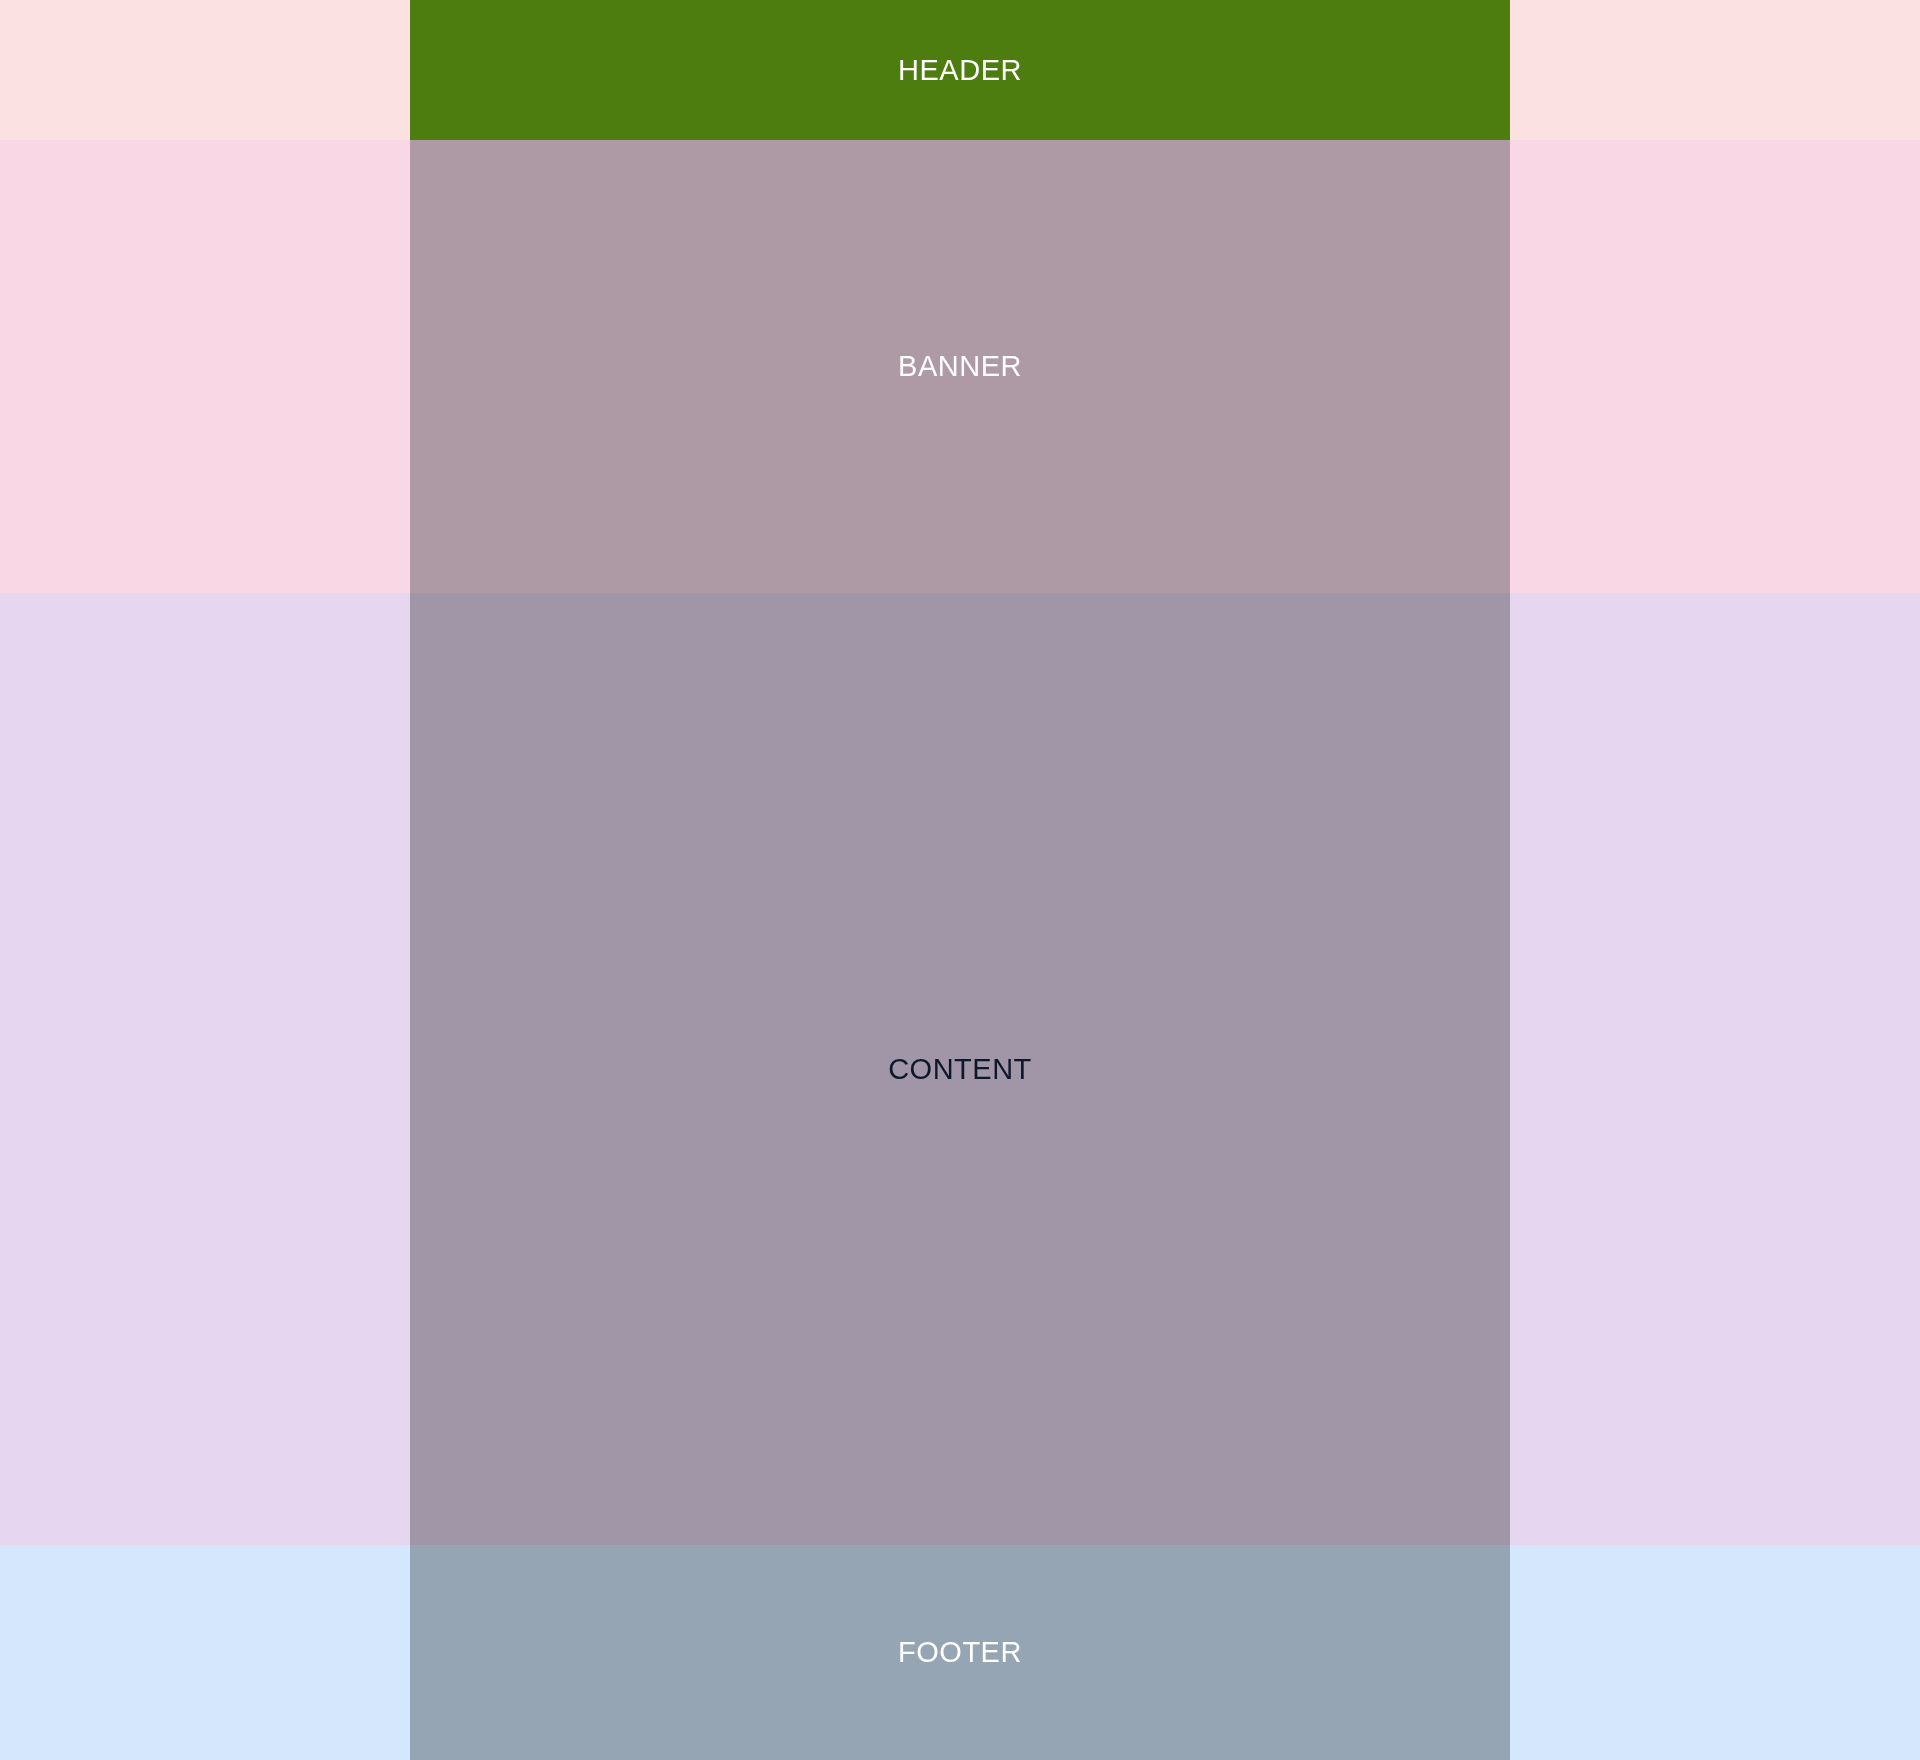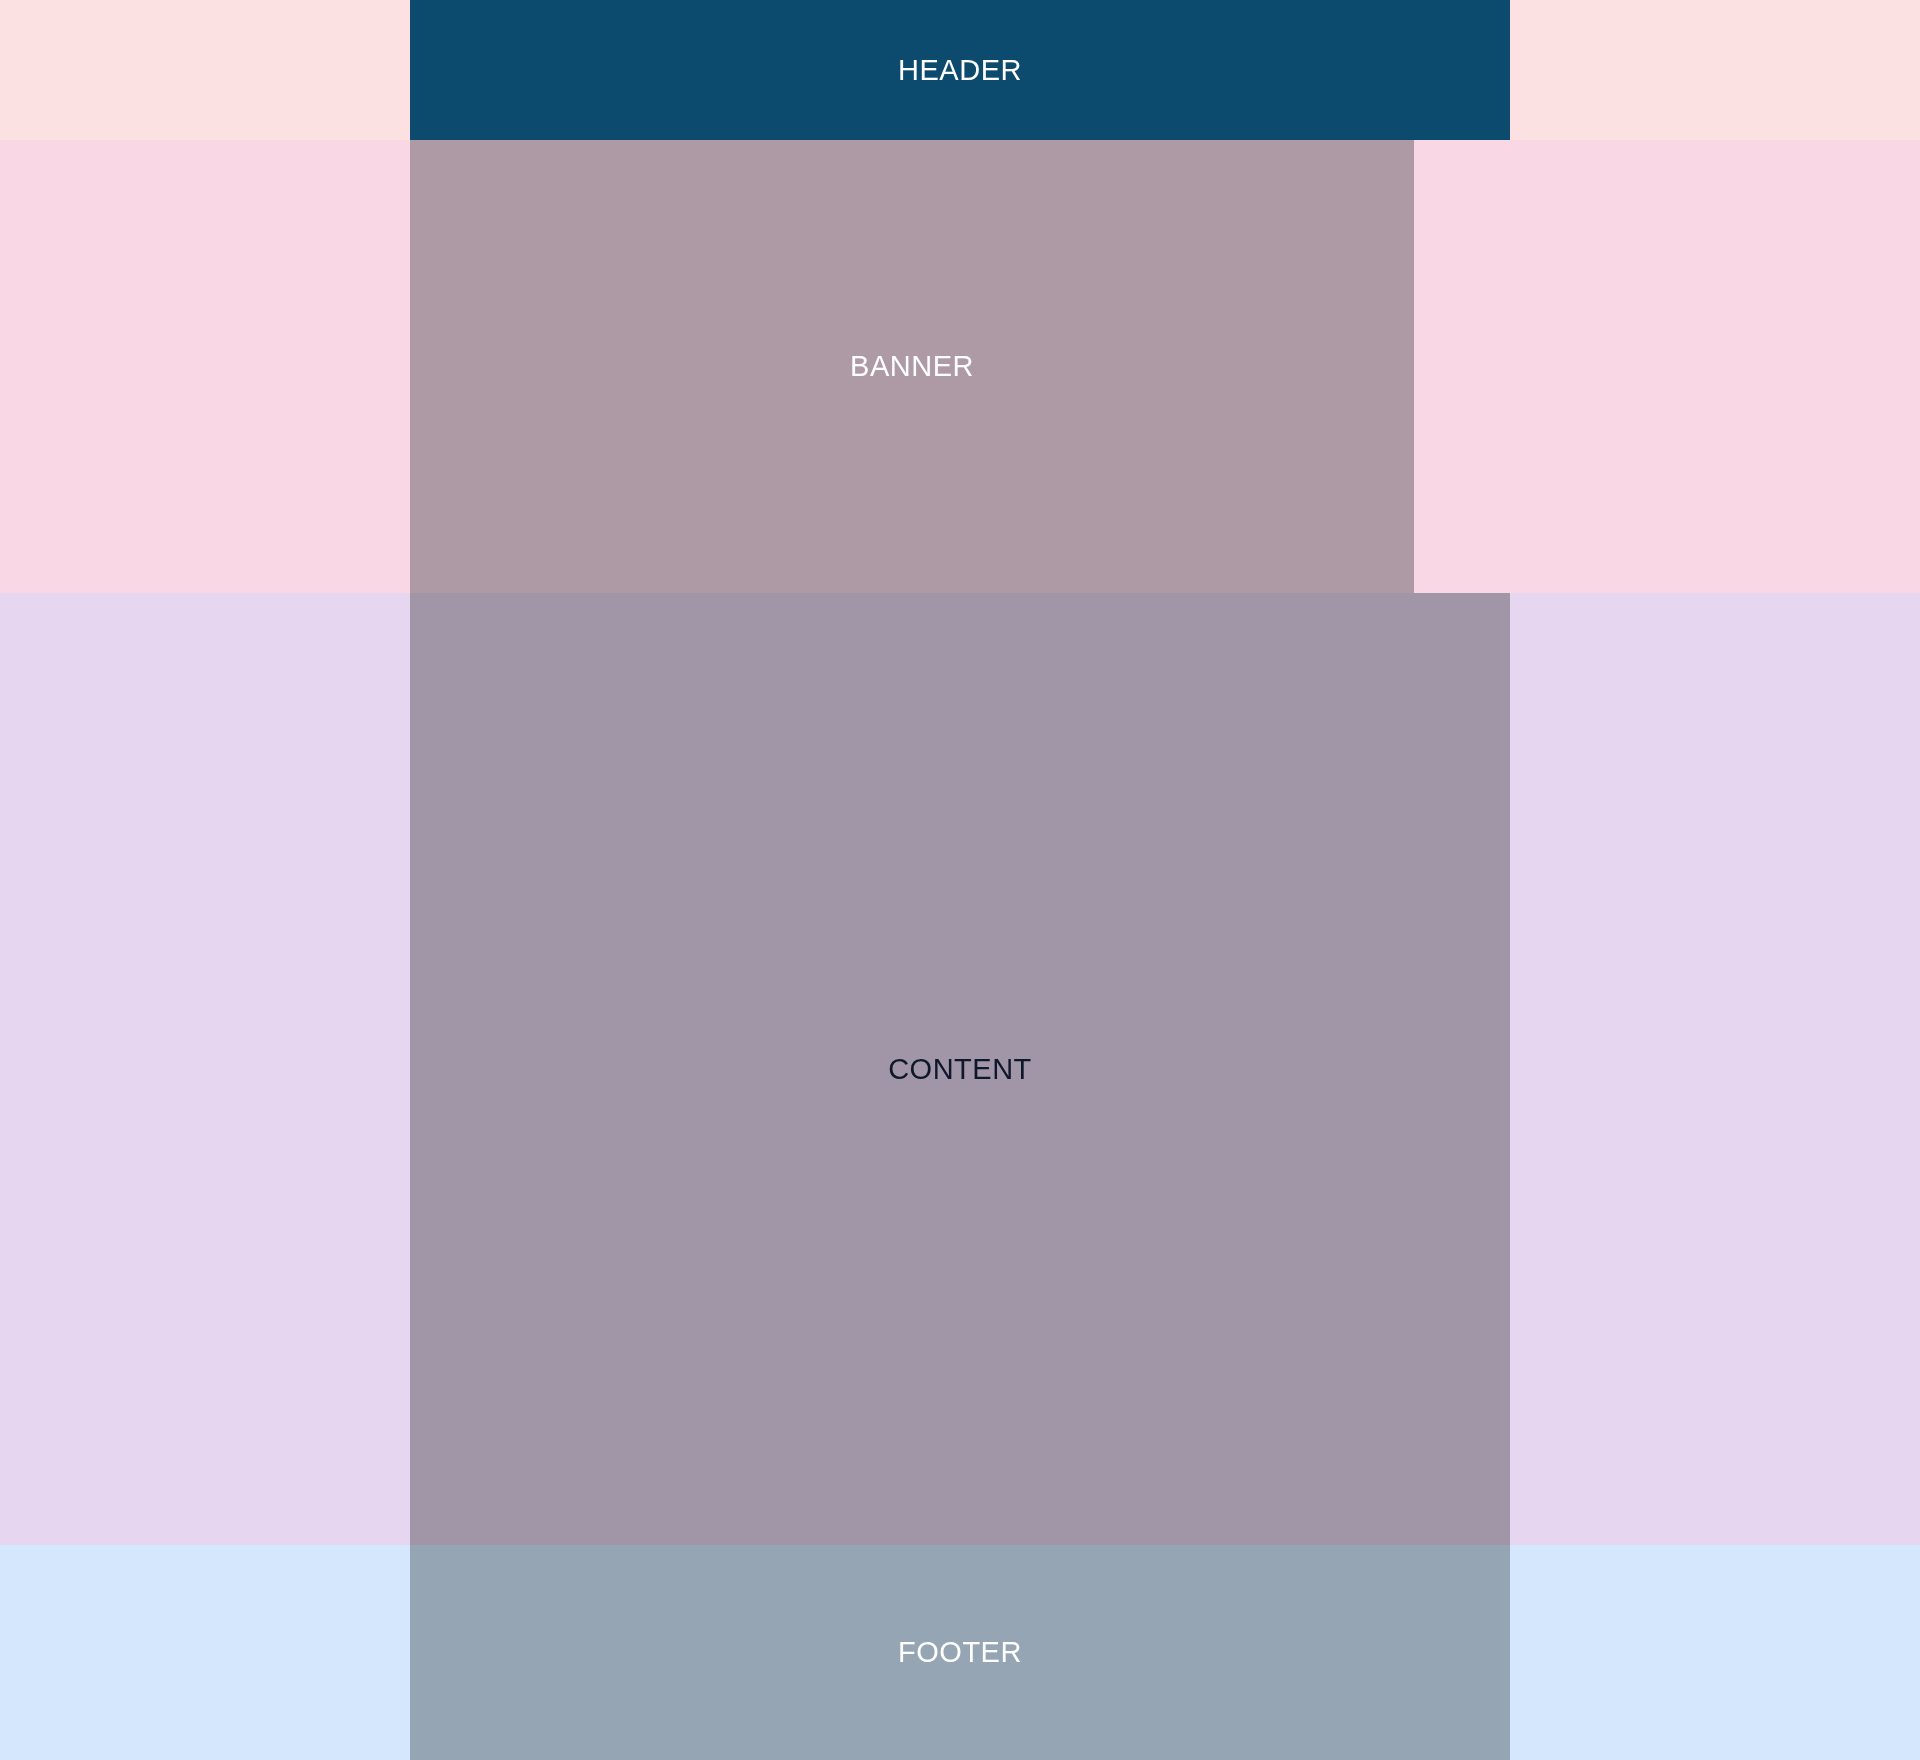--- a/index.html
+++ b/index.html
@@ -77,25 +77,25 @@
   <div class="row-band header-band" style="background-color: rgb(252, 225, 227); top: 0px; height: 140px;"></div>
 
   <div class="row-band banner-band" style="background-color: rgb(250, 215, 228); top: 140px; height: 453px;"></div>
 
   <div class="row-band content-band" style="background-color: rgb(230, 214, 239); top: 593px; height: 952px;"></div>
 
   <div class="row-band footer-band" style="background-color: rgb(213, 231, 252); top: 1545px; height: 215px;"></div>
 
   <div class="center-column" style="left: 410px; width: 1100px; height: 1760px;">
 
-    <div class="center-section header-sec" style="background-color: #0c4a6e; top: 0px; height: 140px; width: 1100px;">
+    <div class="center-section header-sec" style="background-color: #4d7c0f; top: 0px; height: 140px; width: 1100px;">
       <span class="section-label" style="color: rgb(255, 255, 255); font-size: 29px;">HEADER</span>
     </div>
 
-    <div class="center-section banner-sec" style="background-color: rgb(173, 154, 164); top: 140px; height: 453px; width: 1004px;">
+    <div class="center-section banner-sec" style="background-color: rgb(173, 154, 164); top: 140px; height: 453px; width: 1100px;">
       <span class="section-label" style="color: rgb(255, 255, 255); font-size: 29px;">BANNER</span>
     </div>
 
     <div class="center-section content-sec" style="background-color: rgb(161, 150, 168); top: 593px; height: 952px; width: 1100px;">
       <span class="section-label" style="color: #0f172a; font-size: 29px;">CONTENT</span>
     </div>
 
     <div class="center-section footer-sec" style="background-color: rgb(149, 165, 179); top: 1545px; height: 215px; width: 1100px;">
       <span class="section-label" style="color: rgb(255, 255, 255); font-size: 29px;">FOOTER</span>
     </div>

